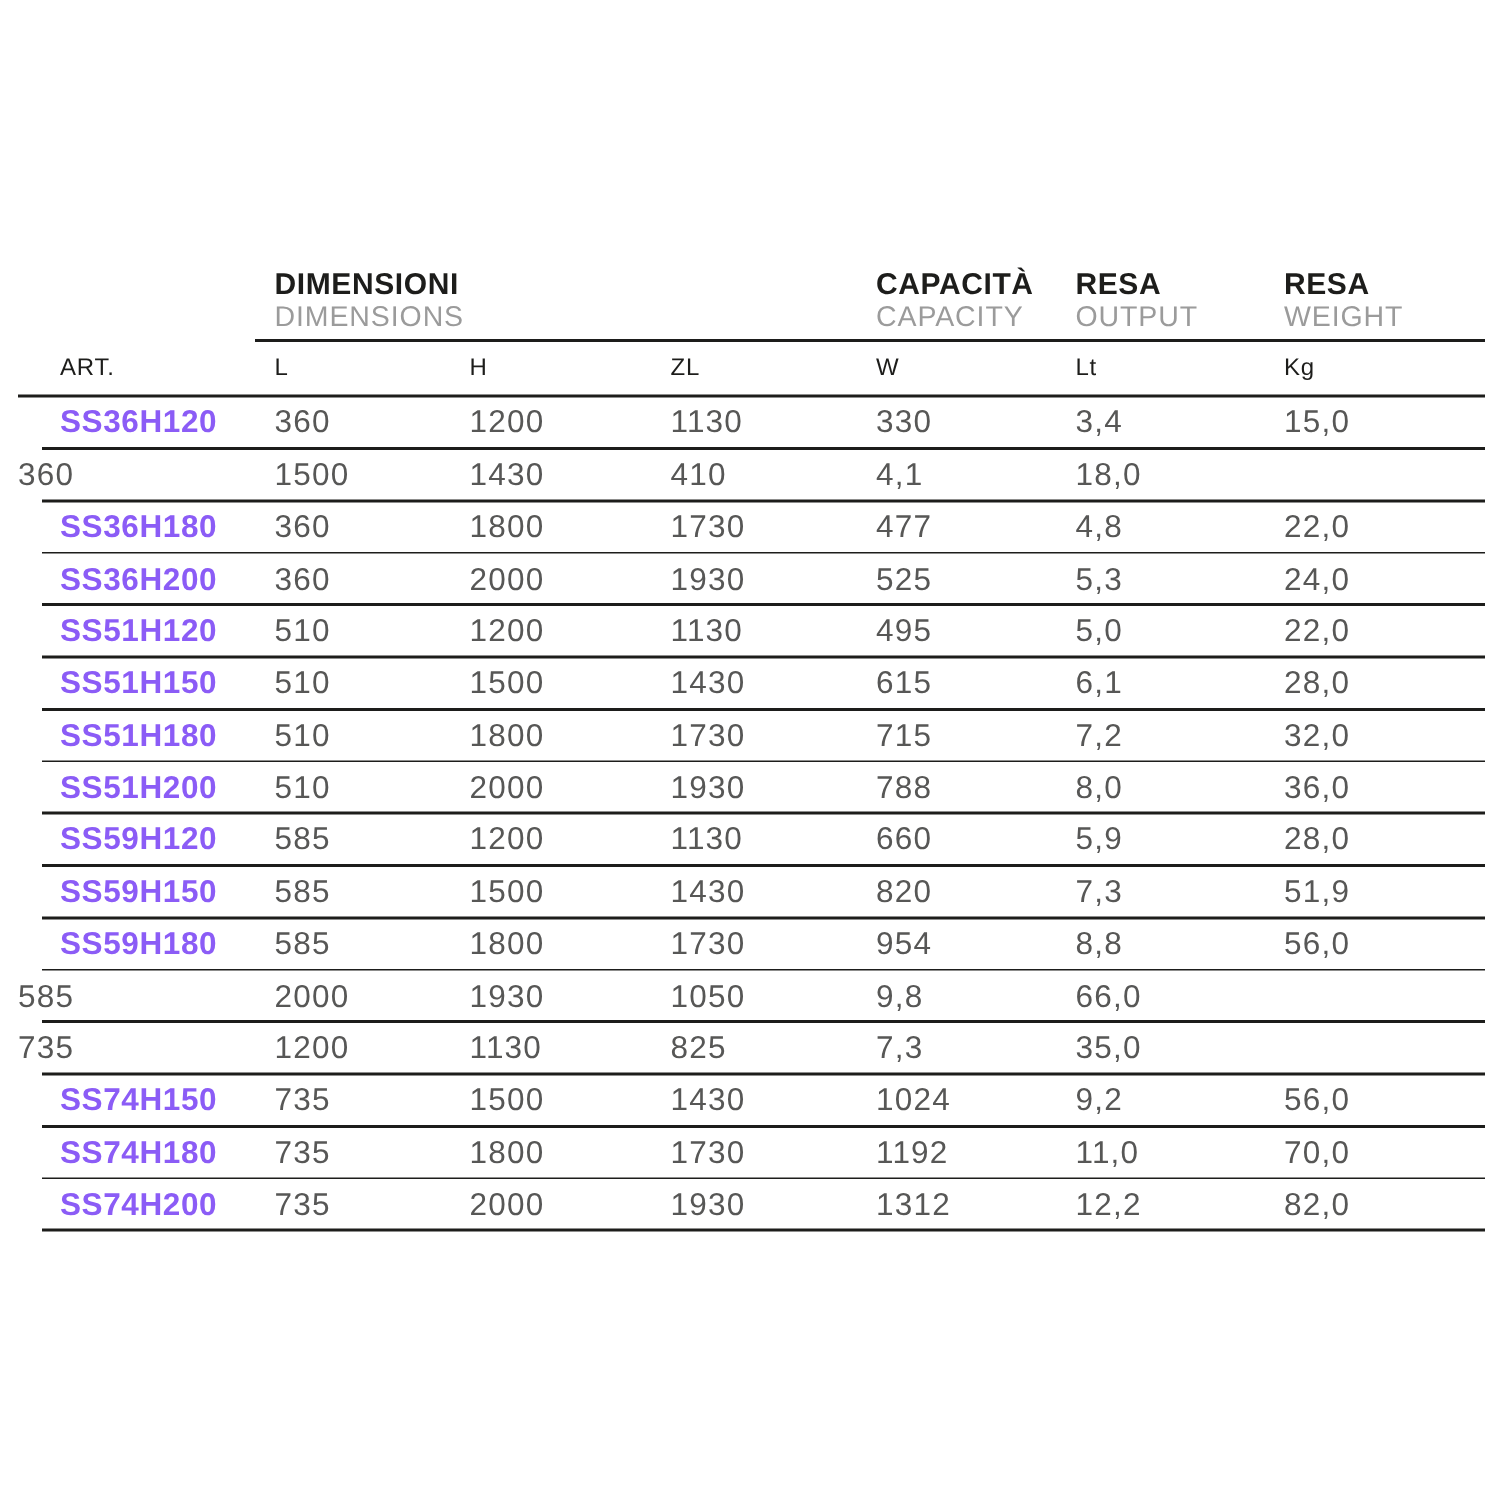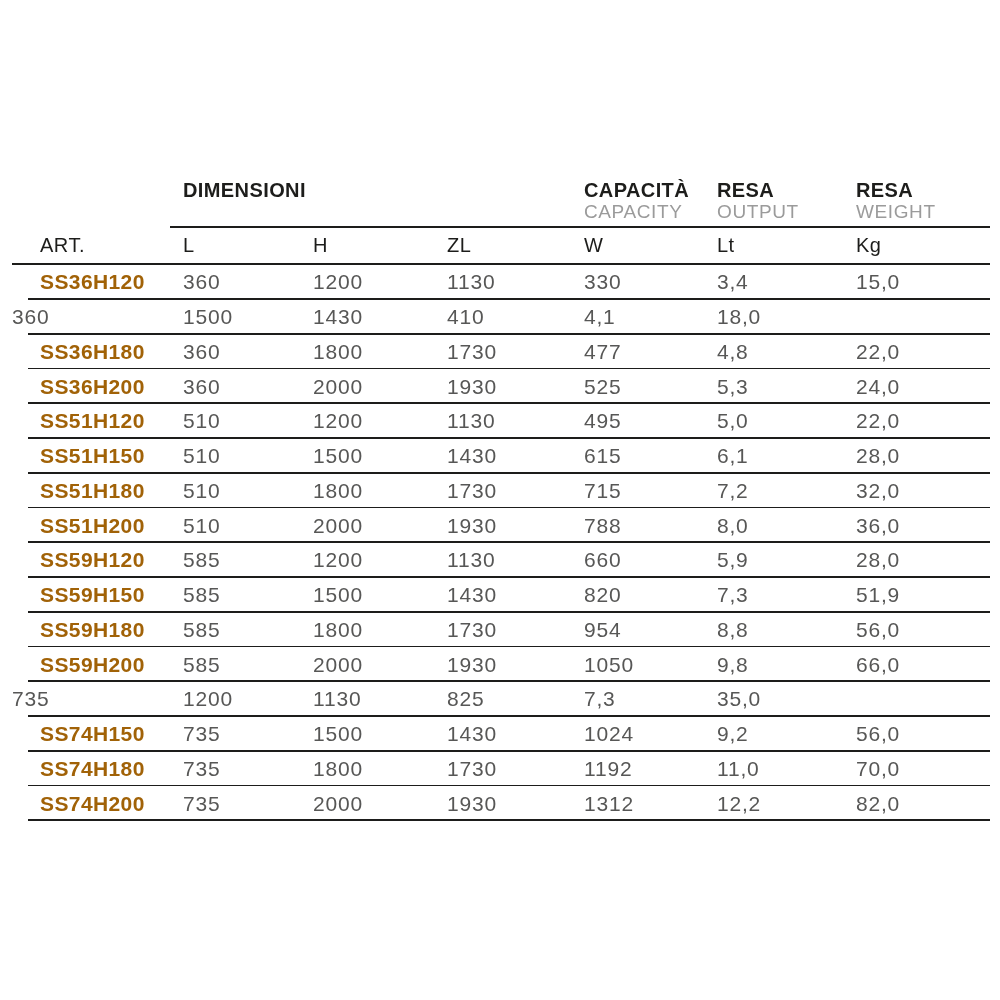--- a/index.html
+++ b/index.html
@@ -54,21 +54,21 @@
   }
   
   .head-row {
     display: grid;
     grid-template-columns: 171px 130px 134px 137px 133px 139px 134px;
     height: 35px;
     align-items: center;
     border-bottom: 2.6px solid #1d1d1b;
   }
   .hcell {
-    font-size: 20px;
+    font-size: 16px;
     font-weight: 400;
     color: #1d1d1b;
     letter-spacing: 0.5px;
   }
   .hcell.first { padding-left: 28px; }
   
   .trow {
     position: relative;
     display: grid;
     grid-template-columns: 171px 130px 134px 137px 133px 139px 134px;
@@ -87,34 +87,35 @@
   .cell {
     font-size: 21px;
     font-weight: 400;
     color: #575756;
     letter-spacing: 0.8px;
     white-space: nowrap;
   }
   .cell.art {
     padding-left: 28px;
     font-weight: 700;
-    color: #a16207;
+    color: #8b5cf6;
     letter-spacing: 0.4px;
   }
 </style>
 </head>
 <body>
 
 <div class="sheet">
   <div class="table-wrap">
 
     <div class="group-row">
       <div class="gcell"></div>
       <div class="gcell">
         <div class="g-it">DIMENSIONI</div>
+        <div class="g-en">DIMENSIONS</div>
       </div>
       <div class="gcell">
         <div class="g-it">CAPACITÀ</div>
         <div class="g-en">CAPACITY</div>
       </div>
       <div class="gcell">
         <div class="g-it">RESA</div>
         <div class="g-en">OUTPUT</div>
       </div>
       <div class="gcell">
@@ -238,21 +239,20 @@
         <div class="cell art">SS59H180</div>
         <div class="cell">585</div>
         <div class="cell">1800</div>
         <div class="cell">1730</div>
         <div class="cell">954</div>
         <div class="cell">8,8</div>
         <div class="cell">56,0</div>
       </div>
 
       <div class="trow">
-        <div class="cell art">SS59H200</div>
         <div class="cell">585</div>
         <div class="cell">2000</div>
         <div class="cell">1930</div>
         <div class="cell">1050</div>
         <div class="cell">9,8</div>
         <div class="cell">66,0</div>
       </div>
 
       <div class="trow">
         <div class="cell">735</div>

